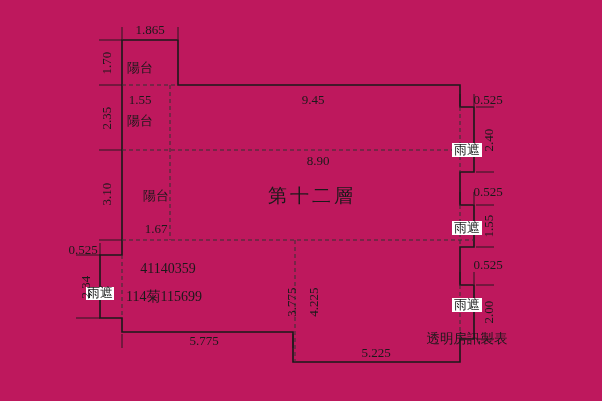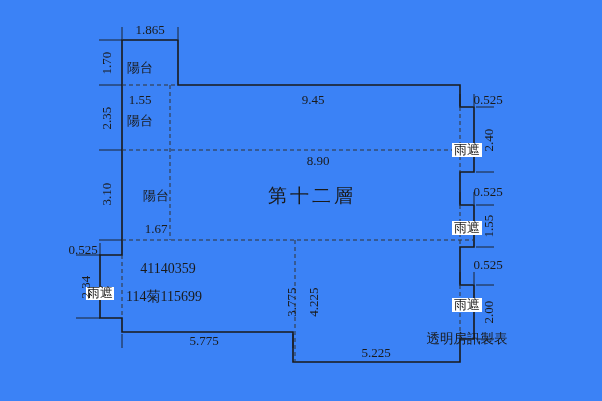--- a/index.html
+++ b/index.html
@@ -5,21 +5,21 @@
   html,body{
     margin:0;
     padding:0;
     background:#ffffff;
     font-family:"Liberation Serif","DejaVu Serif",serif;
   }
   .stage{
     position:relative;
     width:602px;
     height:401px;
-    background:#3b82f6;
+    background:#be185d;
     overflow:hidden;
   }
   svg text{
     fill:#1a1a1a;
     font-family:"Liberation Serif","DejaVu Serif",serif;
     font-size:13px;
     text-anchor:middle;
   }
   svg text.num{ font-size:14px; }
   svg text.title{ font-size:19px; letter-spacing:3px; }

